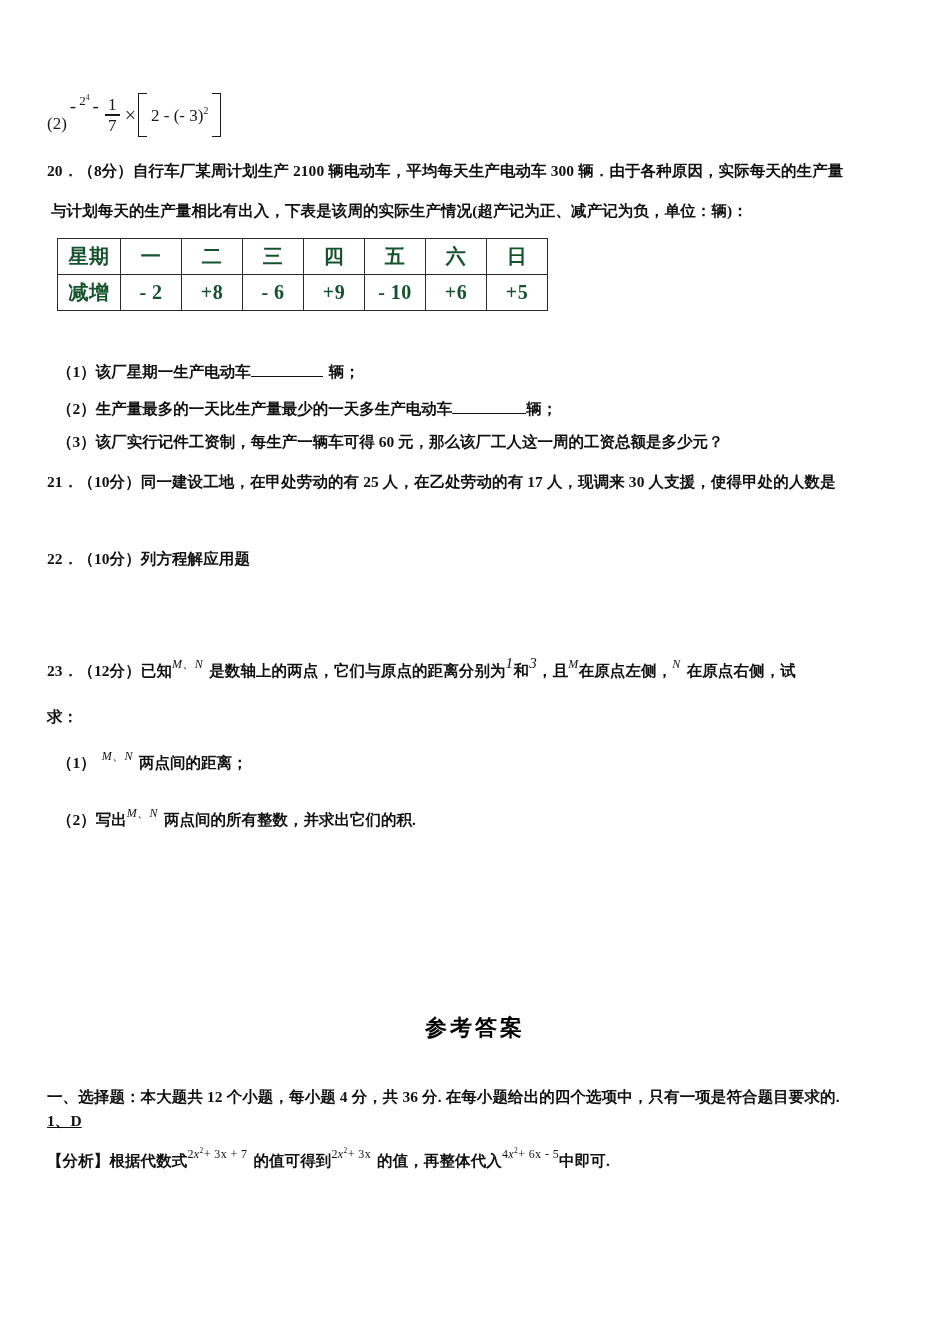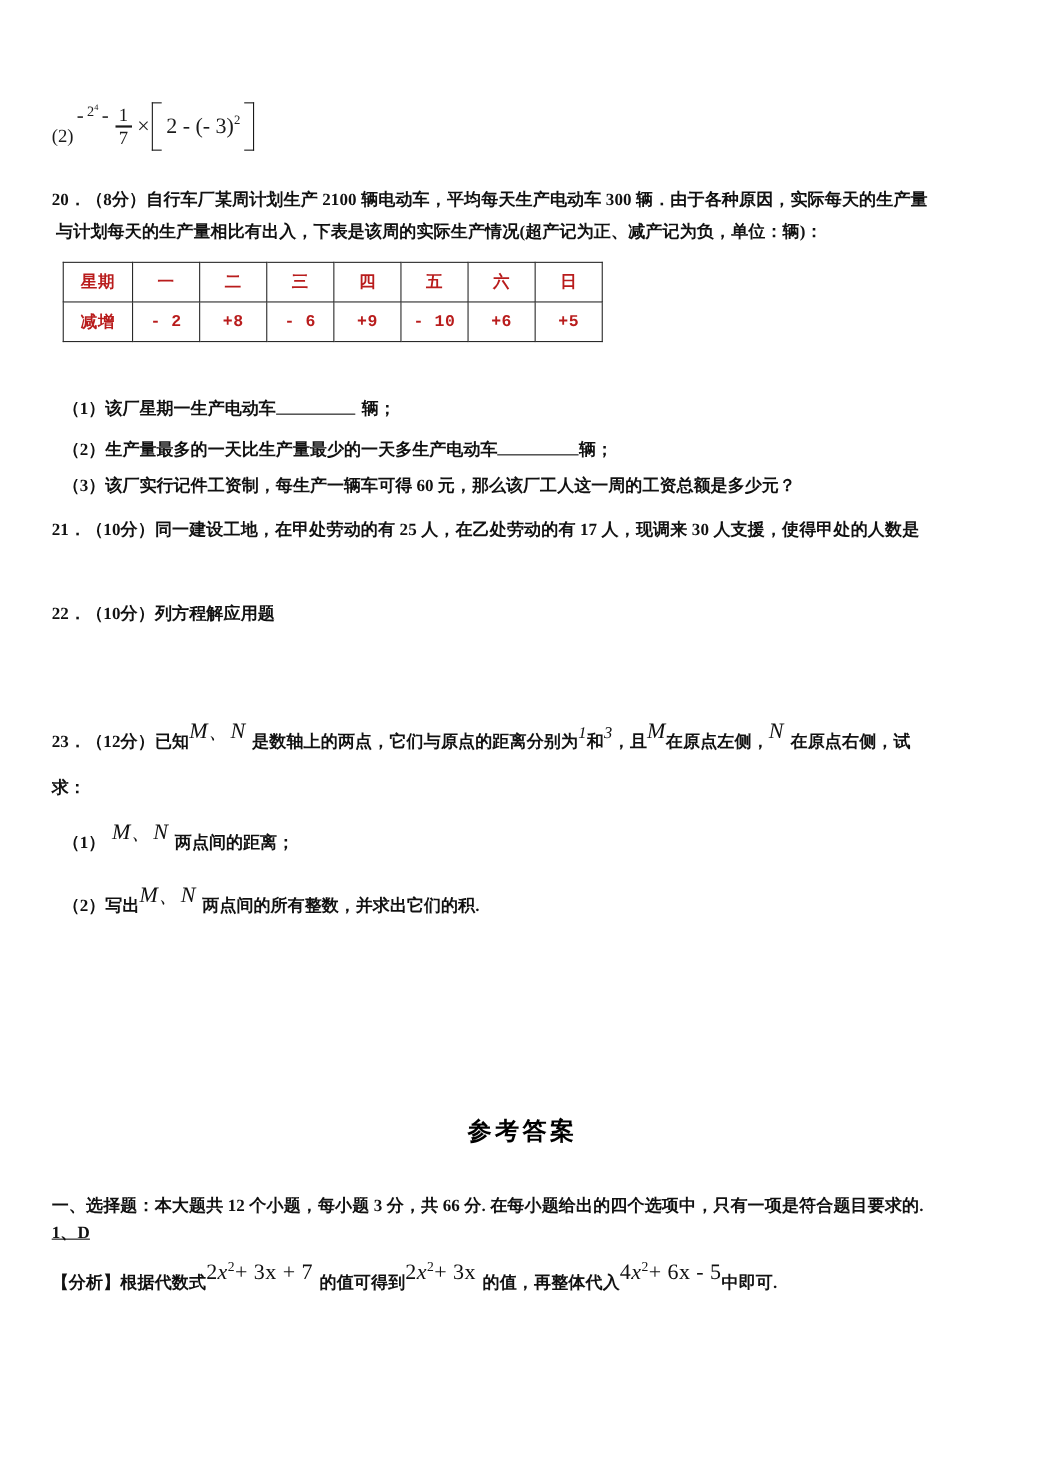--- a/index.html
+++ b/index.html
@@ -38,21 +38,21 @@
   }
   .indent-q {
     font-size: 15.5px;
   }
 
   
   .math {
     font-family: "Liberation Serif", "DejaVu Serif", serif;
     font-style: italic;
     font-weight: normal;
-    font-size: 20px;
+    font-size: 12px;
     position: relative;
     top: -8px;
     letter-spacing: 0.4px;
   }
   .math .op {
     font-style: normal;
   }
   .math .num {
     font-style: normal;
   }
@@ -130,35 +130,35 @@
     position: absolute;
     top: 0; bottom: 0;
     width: 8px;
     border-top: 1.8px solid #1a1a1a;
     border-bottom: 1.8px solid #1a1a1a;
   }
   .bracket-l::before { left: 0; border-left: 1.8px solid #1a1a1a; }
   .bracket-r::before { right: 0; border-right: 1.8px solid #1a1a1a; }
   .bracket-inner {
     padding: 0 5px;
-    font-size: 20px;
+    font-size: 17px;
     white-space: nowrap;
   }
   .bracket-inner sup { font-size: 0.58em; vertical-align: super; }
 
   
   #week-table {
     position: absolute;
     left: 57px;
     top: 238px;
     border-collapse: collapse;
-    font-family: Liberation Mono, monospace;
-    font-weight: bold;
-    font-size: 15px;
-    color: #b91c1c;
+    font-family: Liberation Serif, serif;
+    font-weight: bold;
+    font-size: 20px;
+    color: #14532d;
   }
   #week-table td, #week-table th {
     border: 1.3px solid #2a2a2a;
     text-align: center;
     vertical-align: middle;
     height: 35px;
     padding: 0 6px;
     font-weight: bold;
     letter-spacing: 0.5px;
   }
@@ -207,21 +207,21 @@
       <span class="de">7</span>
     </span>
     <span class="times">×</span>
     <span class="bigbracket">
       <span class="bracket-l"></span>
       <span class="bracket-inner"><span>2 - (- 3)</span><sup>2</sup></span>
       <span class="bracket-r"></span>
     </span>
   </div>
 
-  <div class="blk body-text" style="left:47px; top:174px;text-align:right;">20．（8分）自行车厂某周计划生产 2100 辆电动车，平均每天生产电动车 300 辆．由于各种原因，实际每天的生产量</div>
+  <div class="blk body-text" style="left:47px; top:163px;text-align:right;">20．（8分）自行车厂某周计划生产 2100 辆电动车，平均每天生产电动车 300 辆．由于各种原因，实际每天的生产量</div>
   <div class="blk body-text" style="left:51px; top:203px;">与计划每天的生产量相比有出入，下表是该周的实际生产情况(超产记为正、减产记为负，单位：辆)：</div>
 
   <table id="week-table">
     <tbody>
       <tr>
         <td class="hcell">星期</td>
         <td class="dcell">一</td>
         <td class="dcell">二</td>
         <td class="dcell">三</td>
         <td class="dcell">四</td>
@@ -265,21 +265,21 @@
   <div class="blk indent-q" style="left:57px; top:755px;">
     <span>（1）</span><span class="sep-space"></span><span class="math">M、N</span><span class="sep-space"></span><span>两点间的距离；</span>
   </div>
 
   <div class="blk indent-q" style="left:57px; top:812px;">
     <span>（2）写出</span><span class="math">M、N</span><span class="sep-space"></span><span>两点间的所有整数，并求出它们的积.</span>
   </div>
 
   <div id="answers-title">参考答案</div>
 
-  <div class="blk body-text" style="left:47px; top:1089px;">一、选择题：本大题共 12 个小题，每小题 3 分，共 66 分. 在每小题给出的四个选项中，只有一项是符合题目要求的.</div>
+  <div class="blk body-text" style="left:47px; top:1089px;">一、选择题：本大题共 12 个小题，每小题 4 分，共 36 分. 在每小题给出的四个选项中，只有一项是符合题目要求的.</div>
 
   <div class="blk body-text" style="left:47px; top:1113px;text-decoration:underline;">1、D</div>
 
   <div class="blk body-text" style="left:47px; top:1153px;">
     <span>【分析】根据代数式</span><span class="math"><span class="num">2</span><span>x</span><sup class="num">2</sup><span class="op">+ 3x + 7</span></span><span class="sep-space"></span><span>的值可得到</span><span class="math"><span class="num">2</span><span>x</span><sup class="num">2</sup><span class="op">+ 3x</span></span><span class="sep-space"></span><span>的值，再整体代入</span><span class="math"><span class="num">4</span><span>x</span><sup class="num">2</sup><span class="op">+ 6x - 5</span></span><span>中即可.</span>
   </div>
 
 </div>
 
 </body></html>

